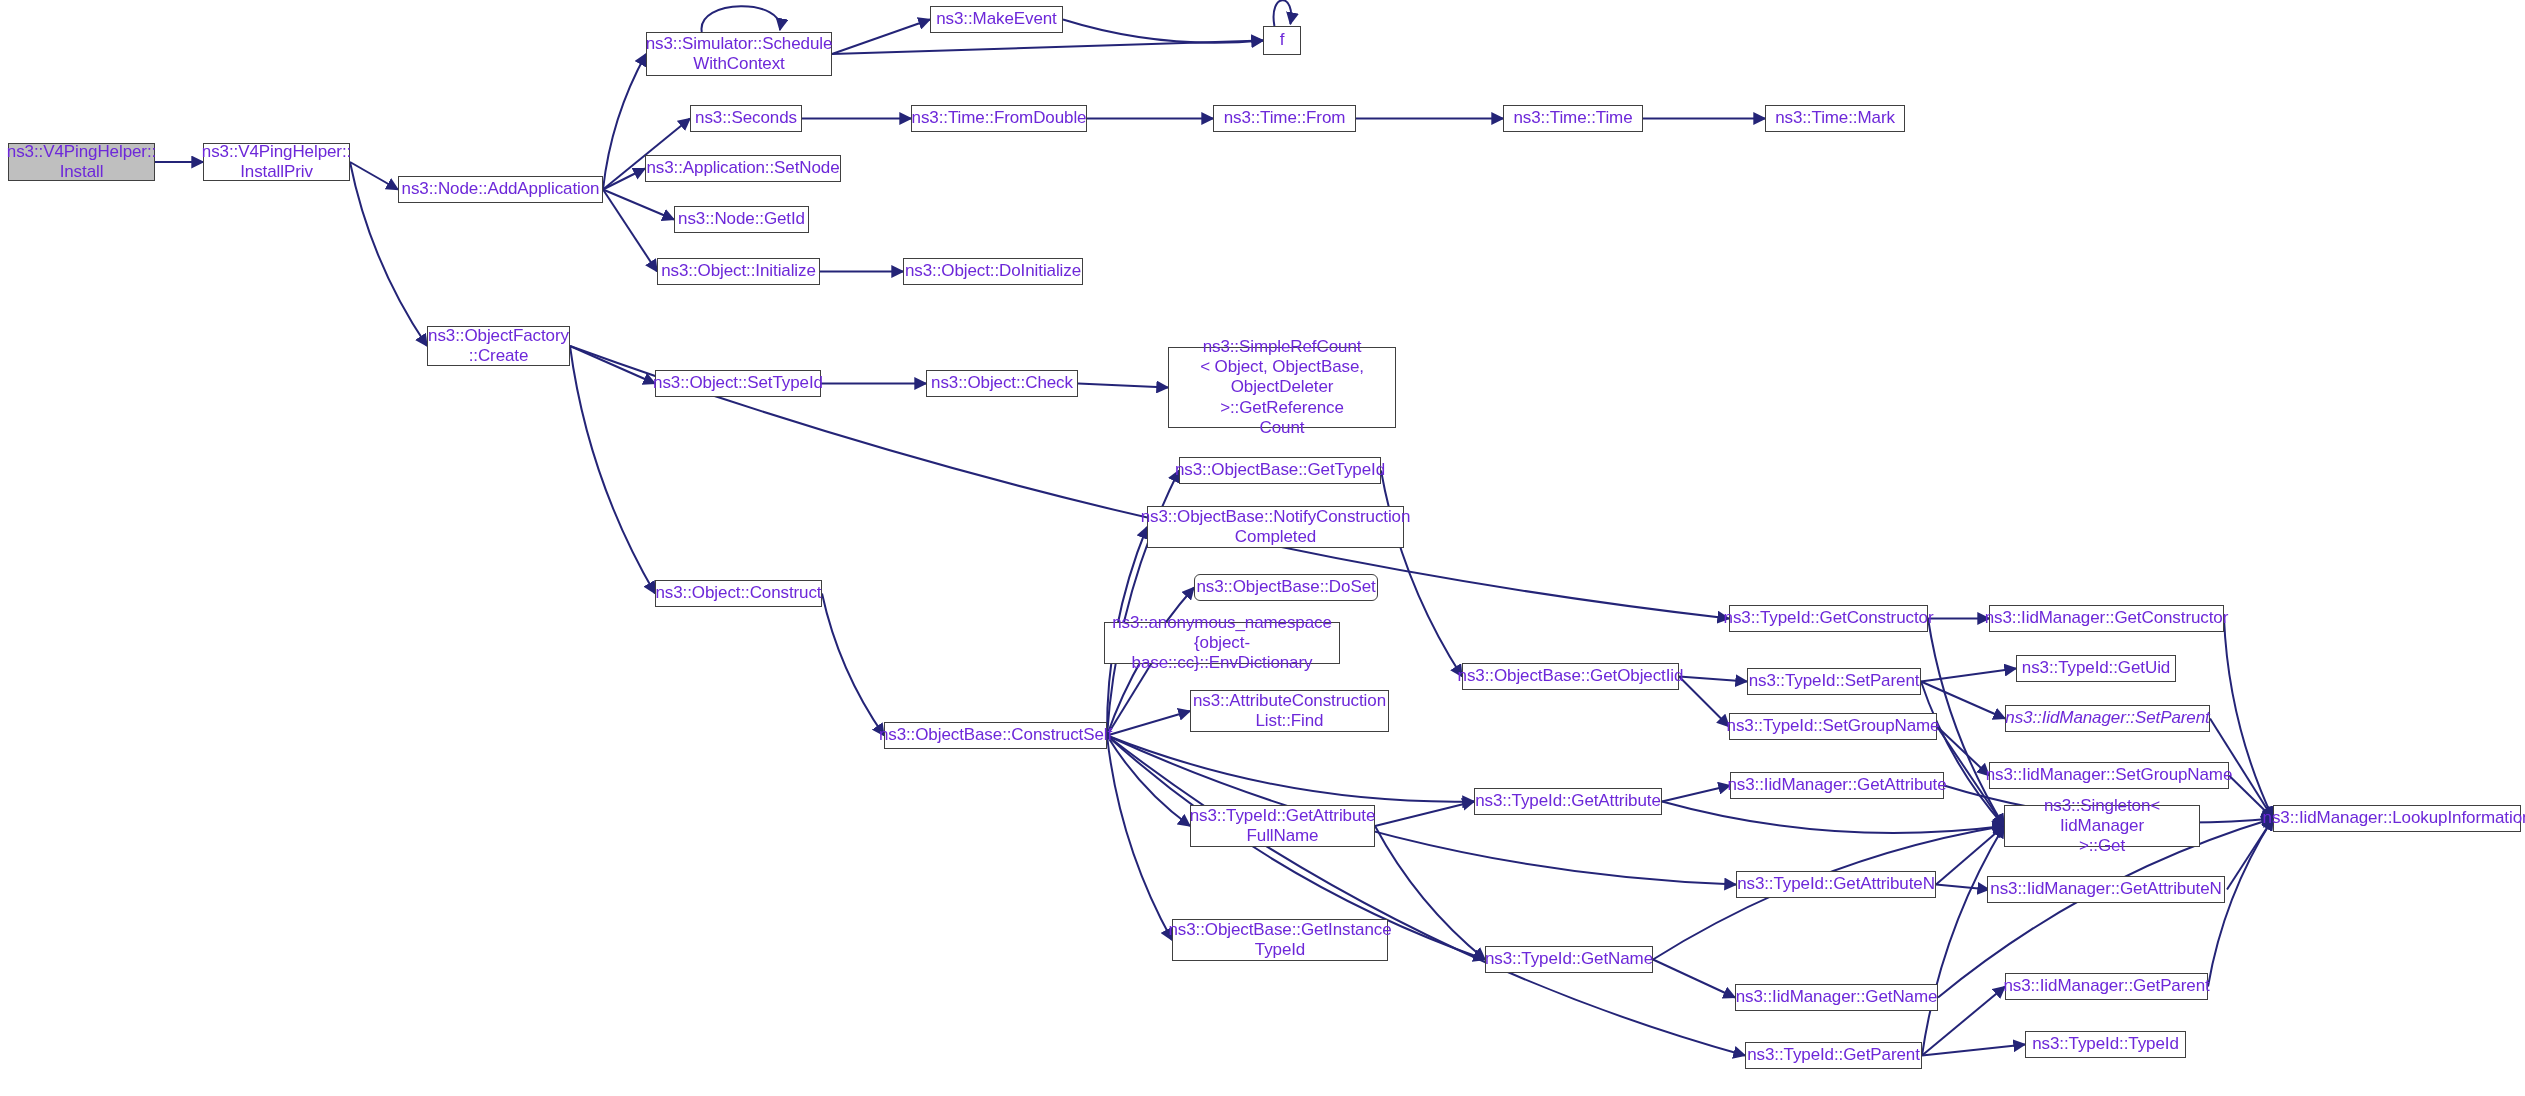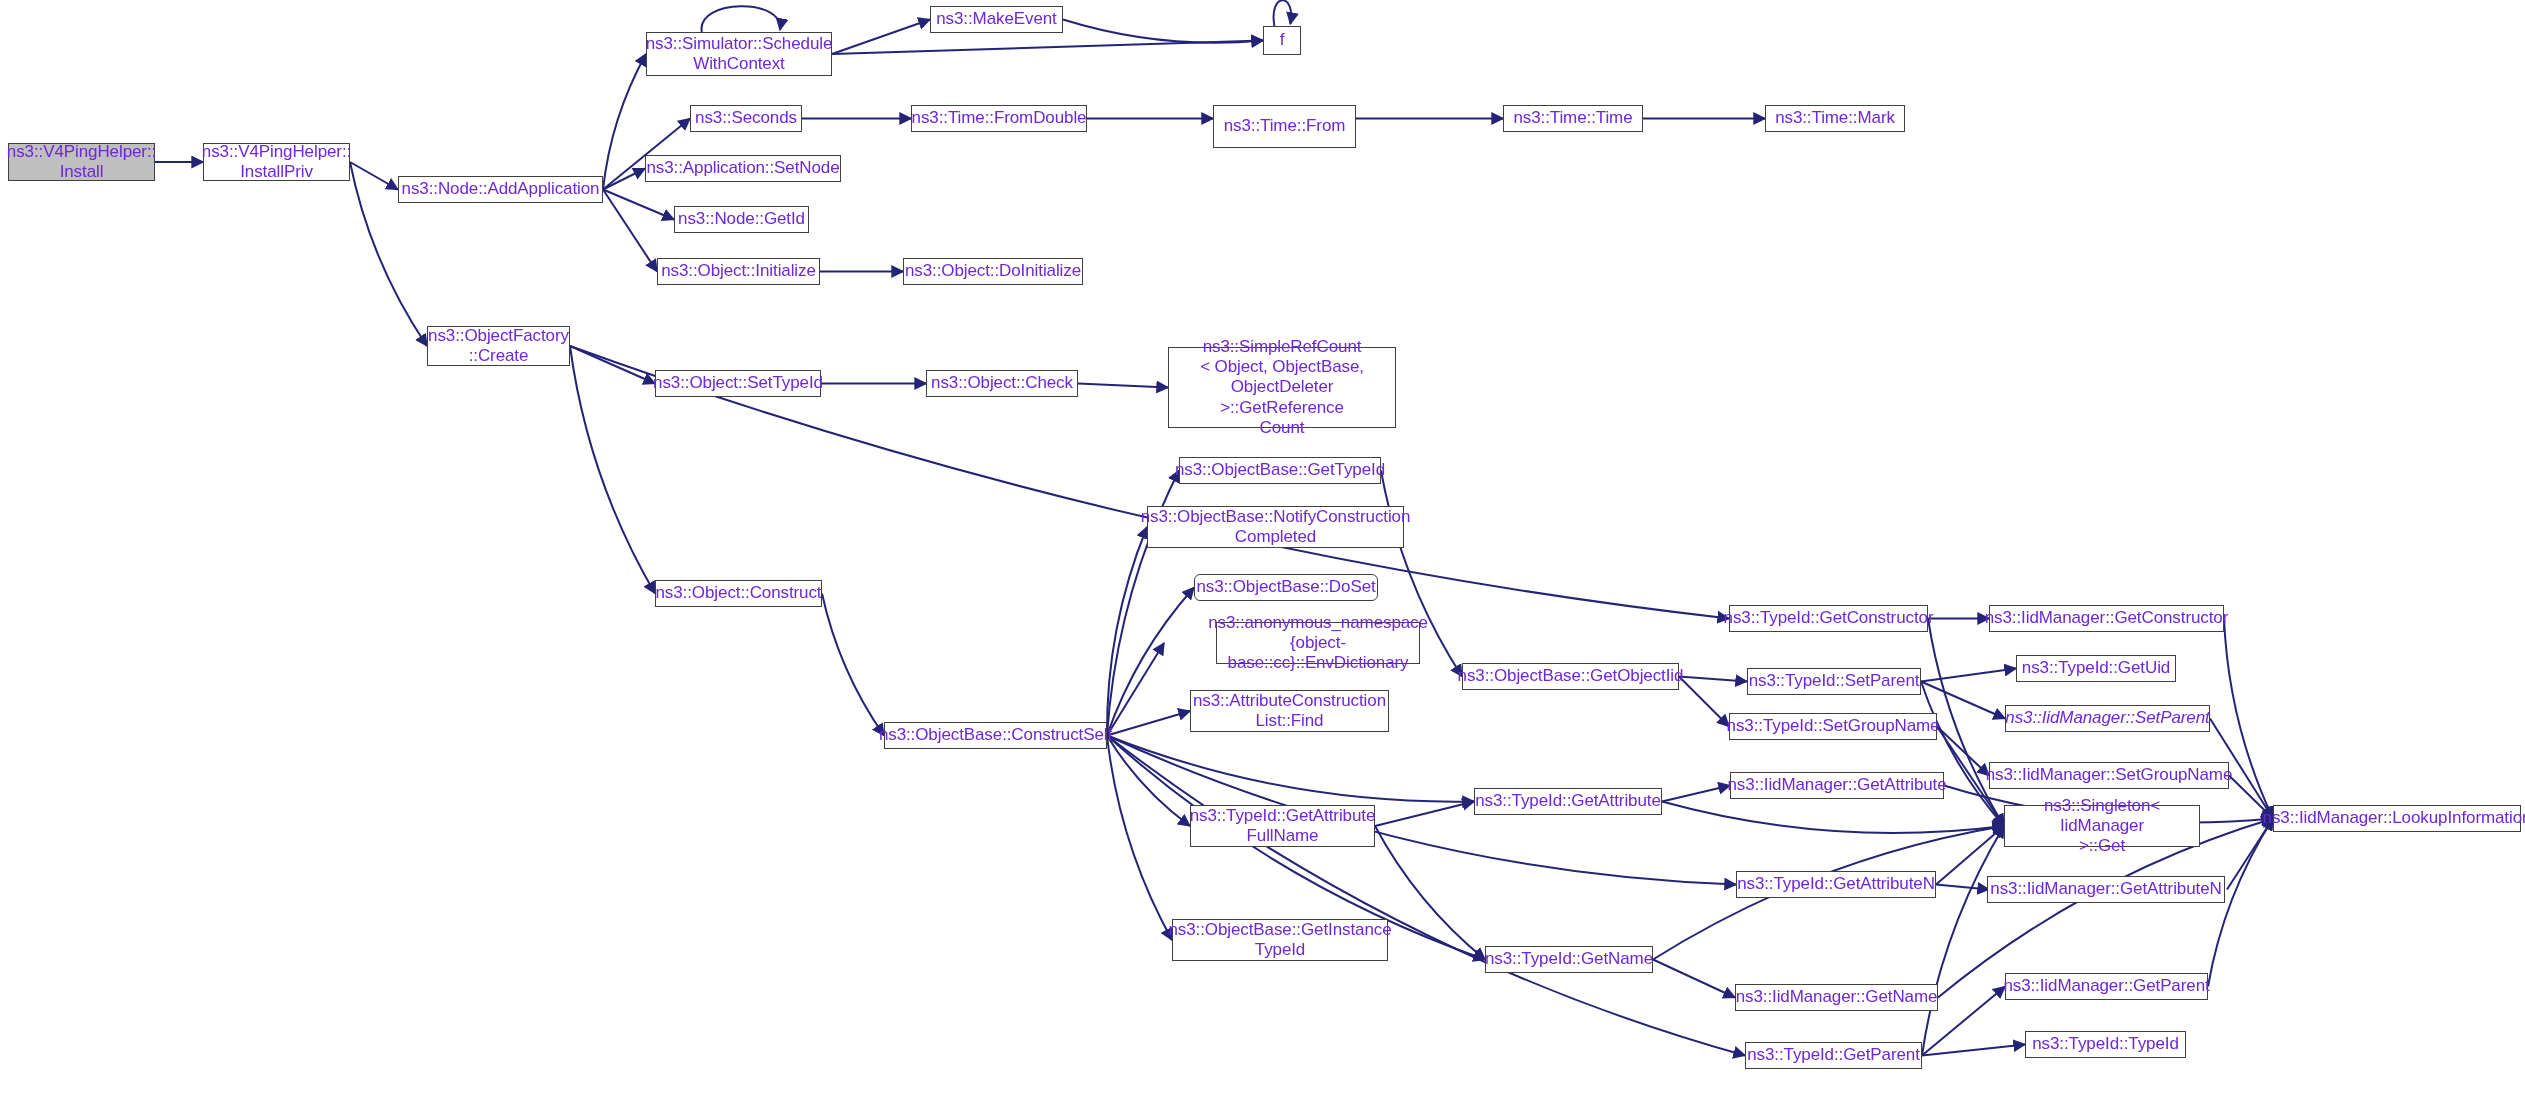--- a/index.html
+++ b/index.html
@@ -248,42 +248,42 @@
 Install</div>
       <div class="node" style="left: 203px; top: 143px; width: 147px; height: 38px;">ns3::V4PingHelper::
 InstallPriv</div>
       <div class="node" style="left: 398px; top: 176px; width: 205px; height: 27px;">ns3::Node::AddApplication</div>
       <div class="node" style="left: 646px; top: 32px; width: 186px; height: 44px;">ns3::Simulator::Schedule
 WithContext</div>
       <div class="node" style="left: 930px; top: 6px; width: 133px; height: 27px;">ns3::MakeEvent</div>
       <div class="node" style="left: 1263px; top: 26px; width: 38px; height: 29px;">f</div>
       <div class="node" style="left: 690px; top: 105px; width: 112px; height: 27px;">ns3::Seconds</div>
       <div class="node" style="left: 911px; top: 105px; width: 176px; height: 27px;">ns3::Time::FromDouble</div>
-      <div class="node" style="left: 1213px; top: 105px; width: 143px; height: 43px;">ns3::Time::From</div>
+      <div class="node" style="left: 1213px; top: 105px; width: 143px; height: 27px;">ns3::Time::From</div>
       <div class="node" style="left: 1503px; top: 105px; width: 140px; height: 27px;">ns3::Time::Time</div>
       <div class="node" style="left: 1765px; top: 105px; width: 140px; height: 27px;">ns3::Time::Mark</div>
       <div class="node" style="left: 645px; top: 155px; width: 196px; height: 27px;">ns3::Application::SetNode</div>
       <div class="node" style="left: 674px; top: 206px; width: 135px; height: 27px;">ns3::Node::GetId</div>
       <div class="node" style="left: 657px; top: 258px; width: 163px; height: 27px;">ns3::Object::Initialize</div>
       <div class="node" style="left: 903px; top: 258px; width: 180px; height: 27px;">ns3::Object::DoInitialize</div>
       <div class="node" style="left: 427px; top: 326px; width: 143px; height: 40px;">ns3::ObjectFactory
 ::Create</div>
       <div class="node" style="left: 655px; top: 370px; width: 166px; height: 27px;">ns3::Object::SetTypeId</div>
       <div class="node" style="left: 926px; top: 370px; width: 152px; height: 27px;">ns3::Object::Check</div>
       <div class="node" style="left: 1168px; top: 347px; width: 228px; height: 81px;">ns3::SimpleRefCount
 &lt; Object, ObjectBase,
 ObjectDeleter &gt;::GetReference
 Count</div>
       <div class="node" style="left: 655px; top: 580px; width: 167px; height: 27px;">ns3::Object::Construct</div>
       <div class="node" style="left: 884px; top: 722px; width: 223px; height: 27px;">ns3::ObjectBase::ConstructSelf</div>
       <div class="node" style="left: 1179px; top: 457px; width: 202px; height: 27px;">ns3::ObjectBase::GetTypeId</div>
       <div class="node" style="left: 1147px; top: 506px; width: 257px; height: 42px;">ns3::ObjectBase::NotifyConstruction
 Completed</div>
       <div class="node" style="left: 1194px; top: 574px; width: 184px; height: 27px; border-radius: 6px;">ns3::ObjectBase::DoSet</div>
-      <div class="node" style="left: 1216px; top: 622px; width: 204px; height: 42px;">ns3::anonymous_namespace
+      <div class="node" style="left: 1104px; top: 622px; width: 236px; height: 42px;">ns3::anonymous_namespace
 {object-base::cc}::EnvDictionary</div>
       <div class="node" style="left: 1190px; top: 690px; width: 199px; height: 42px;">ns3::AttributeConstruction
 List::Find</div>
       <div class="node" style="left: 1462px; top: 663px; width: 217px; height: 27px;">ns3::ObjectBase::GetObjectIid</div>
       <div class="node" style="left: 1190px; top: 805px; width: 185px; height: 42px;">ns3::TypeId::GetAttribute
 FullName</div>
       <div class="node" style="left: 1172px; top: 919px; width: 216px; height: 42px;">ns3::ObjectBase::GetInstance
 TypeId</div>
       <div class="node" style="left: 1474px; top: 788px; width: 188px; height: 27px;">ns3::TypeId::GetAttribute</div>
       <div class="node" style="left: 1485px; top: 946px; width: 168px; height: 27px;">ns3::TypeId::GetName</div>

